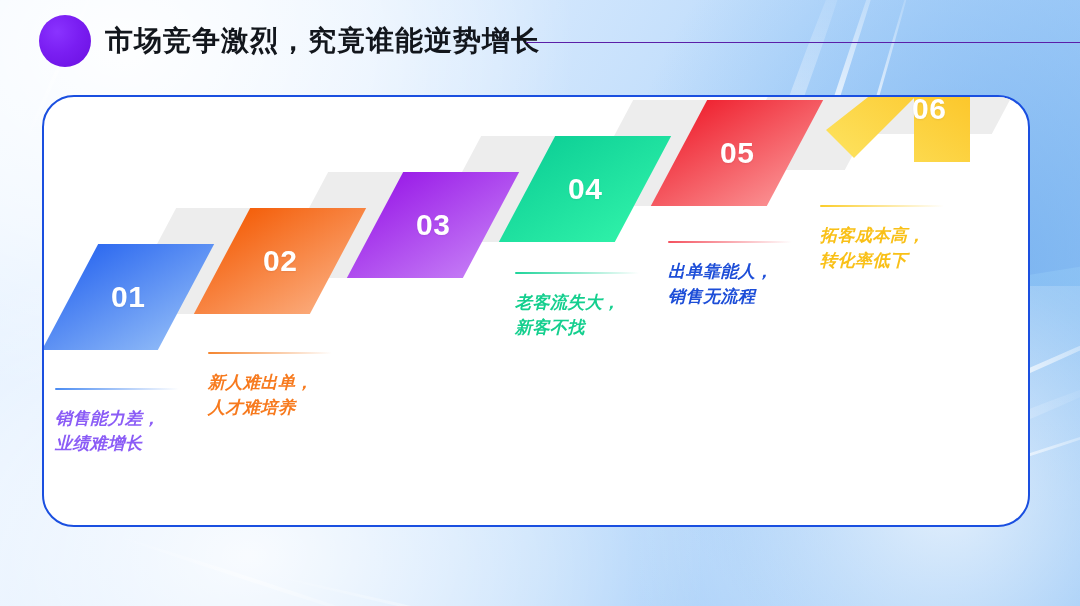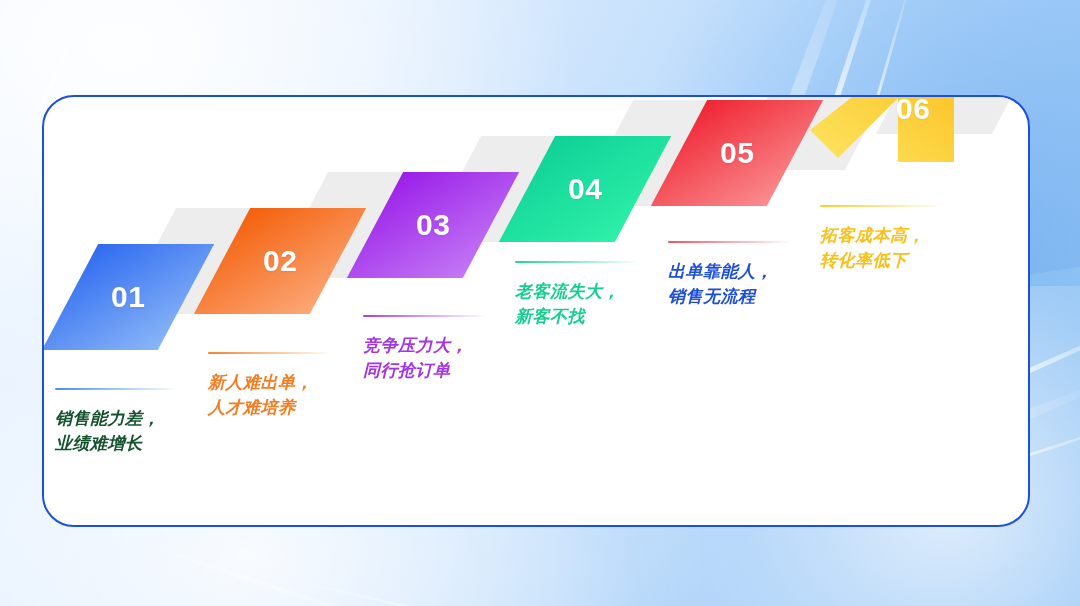--- a/index.html
+++ b/index.html
@@ -116,70 +116,70 @@
   <div class="streak s1"></div>
   <div class="streak s2"></div>
   <div class="streak s3"></div>
   <div class="streak s4"></div>
   <div class="streak s5"></div>
   <div class="streak s6"></div>
   <div class="streak s7"></div>
   <div class="streak s8"></div>
   <div class="streak s9"></div>
 
+  <div class="header">
+    <div class="bullet"></div>
+    <div class="title">市场竞争激烈，究竟谁能逆势增长</div>
+    <div class="title-rule"></div>
+  </div>
 
   <div class="card">
     <div class="steps" id="steps-layer">
         <div class="connector" style="left: 104px; top: 111px;"></div>
         <div class="para" style="left: 26px; top: 147px; background: linear-gradient(to right bottom, rgb(47, 107, 240), rgb(138, 182, 247));">
           <span class="num">01</span>
         </div>
         <div class="label" style="left: 11px; top: 291px;">
           <div class="rule" style="background: linear-gradient(to right, rgb(74, 139, 242), rgba(255, 255, 255, 0));"></div>
-          <div class="txt" style="color: #14532d;">销售能力差，
+          <div class="txt" style="color: #8b5cf6;">销售能力差，
 业绩难增长</div>
         </div>
         <div class="connector" style="left: 256px; top: 75px;"></div>
         <div class="para" style="left: 178px; top: 111px; background: linear-gradient(to right bottom, rgb(244, 96, 12), rgb(251, 168, 119));">
           <span class="num">02</span>
         </div>
         <div class="label" style="left: 164px; top: 255px;">
           <div class="rule" style="background: linear-gradient(to right, rgb(244, 132, 46), rgba(255, 255, 255, 0));"></div>
           <div class="txt" style="color: rgb(247, 122, 30);">新人难出单，
 人才难培养</div>
         </div>
         <div class="connector" style="left: 409px; top: 39px;"></div>
         <div class="para" style="left: 331px; top: 75px; background: linear-gradient(to right bottom, rgb(155, 31, 232), rgb(195, 120, 245));">
           <span class="num">03</span>
         </div>
-        <div class="label" style="left: 319px; top: 218px;">
-          <div class="rule" style="background: linear-gradient(to right, rgb(169, 60, 236), rgba(255, 255, 255, 0));"></div>
-          <div class="txt" style="color: rgb(164, 50, 232);">竞争压力大，
-同行抢订单</div>
-        </div>
         <div class="connector" style="left: 561px; top: 3px;"></div>
         <div class="para" style="left: 483px; top: 39px; background: linear-gradient(to right bottom, rgb(15, 209, 151), rgb(46, 240, 168));">
           <span class="num">04</span>
         </div>
-        <div class="label" style="left: 471px; top: 164px;">
+        <div class="label" style="left: 471px; top: 175px;">
           <div class="rule" style="background: linear-gradient(to right, rgb(30, 212, 154), rgba(255, 255, 255, 0));"></div>
           <div class="txt" style="color: rgb(20, 207, 142);">老客流失大，
 新客不找</div>
         </div>
         <div class="connector" style="left: 713px; top: -33px;"></div>
         <div class="para" style="left: 635px; top: 3px; background: linear-gradient(to right bottom, rgb(239, 37, 51), rgb(250, 141, 143));">
           <span class="num">05</span>
         </div>
         <div class="label" style="left: 624px; top: 144px;">
           <div class="rule" style="background: linear-gradient(to right, rgb(244, 81, 94), rgba(255, 255, 255, 0));"></div>
           <div class="txt" style="color: #1d4ed8;">出单靠能人，
 销售无流程</div>
         </div>
         <div class="connector" style="left: 860px; top: -69px;"></div>
-        <div class="arrow-wrap" style="left: 764px; top: -85px; width: 176px; height: 172px; text-align: right;"><svg width="176" height="172" viewBox="0 0 176 172">
+        <div class="arrow-wrap" style="left: 780px; top: -85px; width: 176px; height: 172px; text-align: right;"><svg width="176" height="172" viewBox="0 0 176 172">
             <defs>
               <linearGradient id="gA" x1="1" y1="0" x2="0.2" y2="1">
                 <stop offset="0%" stop-color="#fbb50a"></stop>
                 <stop offset="100%" stop-color="#fde05a"></stop>
               </linearGradient>
             </defs>
             <path d="M150 2 L172 74 L146 62 L146 150 L90 150 L90 86 L30 146 L2 118 Z" fill="url(#gA)"></path>
           </svg><div class="arrow-num" style="left: 88px; top: 80px;">06</div></div>
         <div class="label" style="left: 776px; top: 108px;">
           <div class="rule" style="background: linear-gradient(to right, rgb(251, 205, 42), rgba(255, 255, 255, 0));"></div>

